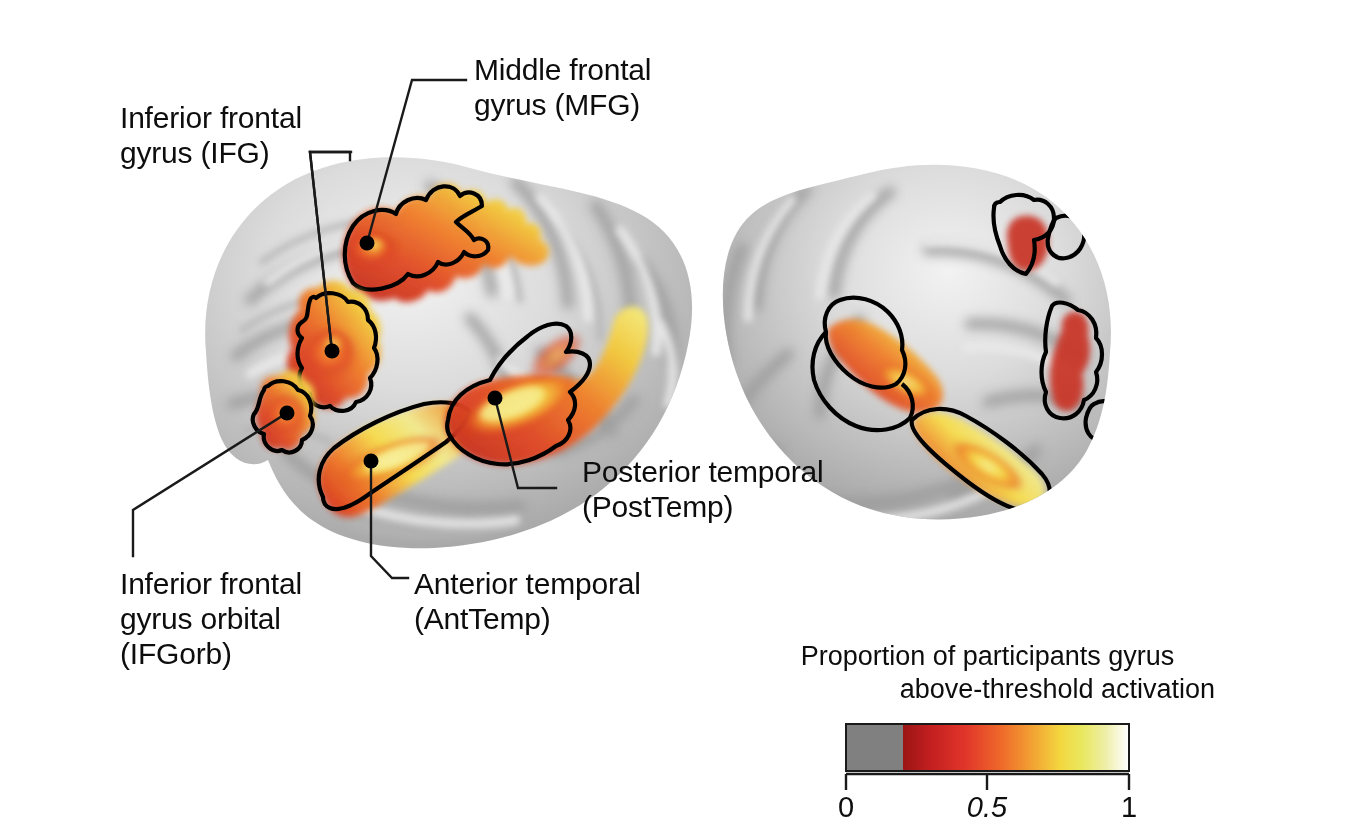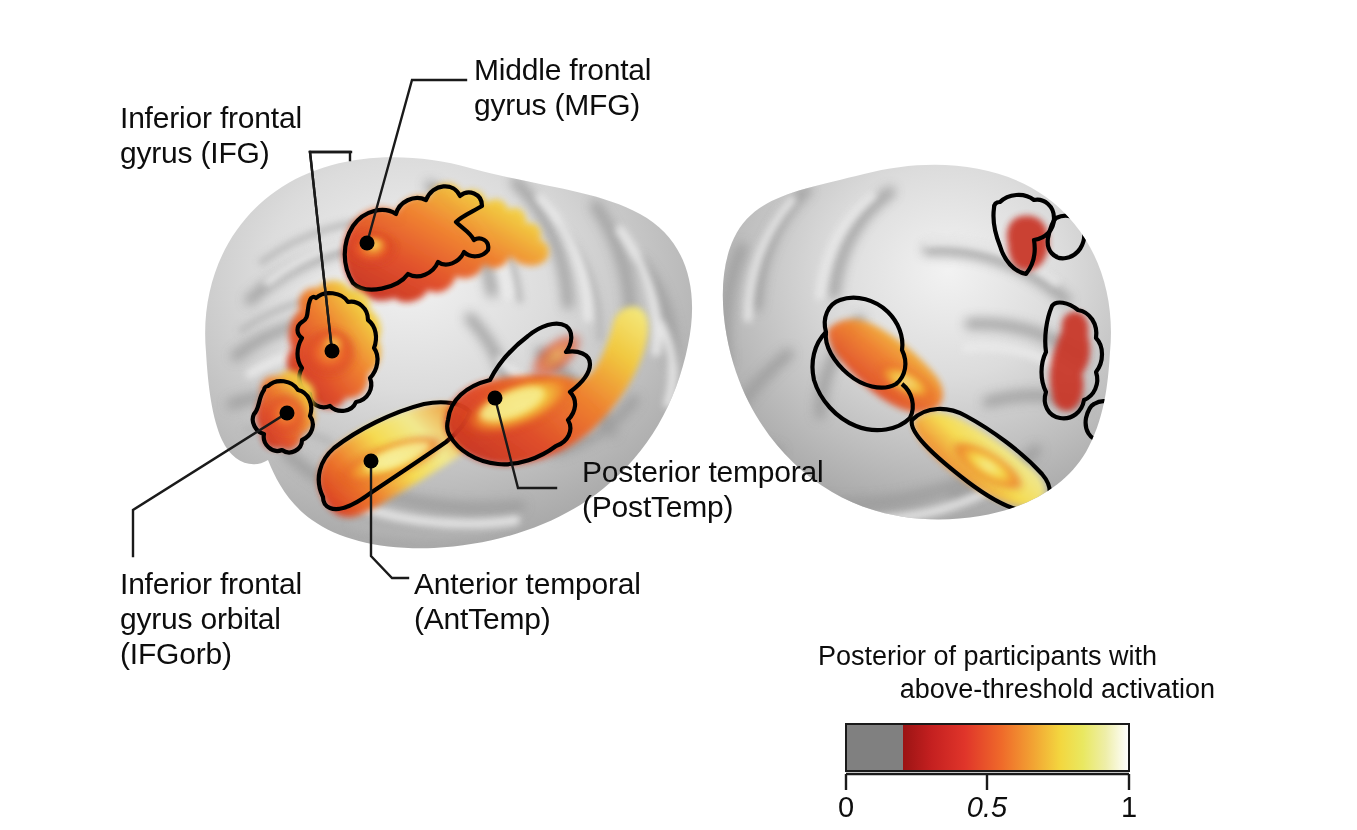--- a/index.html
+++ b/index.html
@@ -471,21 +471,21 @@
 <div class="lbl" style="left:120px;top:566px;">Inferior frontal
 gyrus orbital
 (IFGorb)</div>
 
 <div class="lbl" style="left:414px;top:566px;">Anterior temporal
 (AntTemp)</div>
 
 <div class="lbl" style="left:562px;top:454px;margin-left:20px;">Posterior temporal
 (PostTemp)</div>
 
-<div class="legend-title" style="left:760px;top:640px;width:455px;">Posterior of participants with</div>
+<div class="legend-title" style="left:760px;top:640px;width:455px;">Proportion of participants gyrus</div>
 <div class="legend-title" style="left:760px;top:673px;width:455px;text-align:right;">above-threshold activation</div>
 
 <div class="cbar" style="left:845px;top:723px;width:285px;height:49px;
             background:linear-gradient(to right,
               #808080 0%, #808080 20%,
               #9c1414 20.1%, #c42020 30%, #e0352a 42%,
               #ef6a2a 55%, #f2a233 66%, #f3d73f 76%,
               #e9e861 84%, #eeeea8 92%, #ffffff 100%);"></div>
 
 <div class="tick-lbl" style="left:821px;top:791px;width:50px;">0</div>

